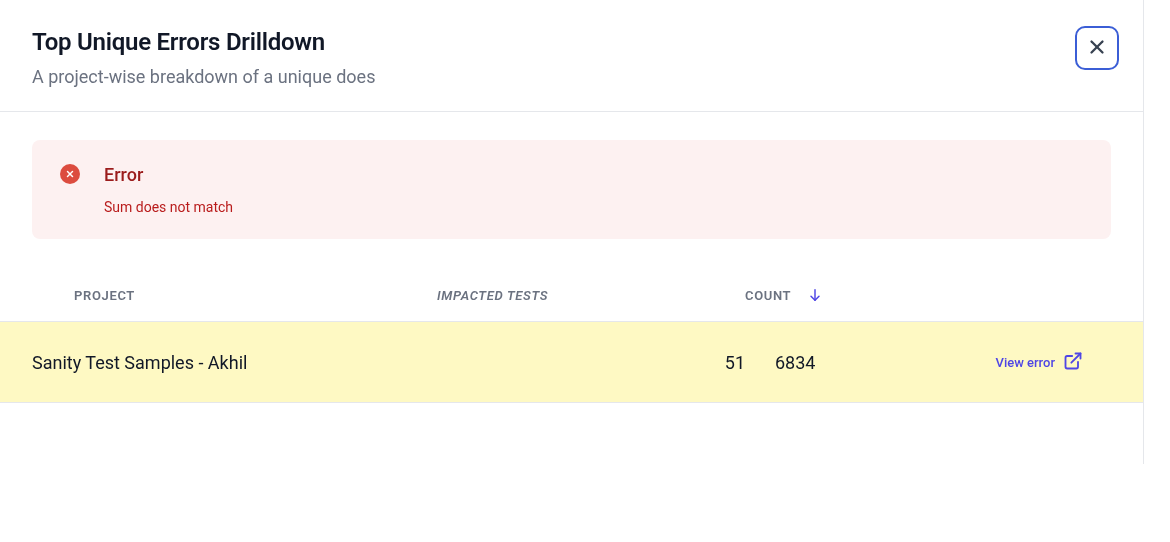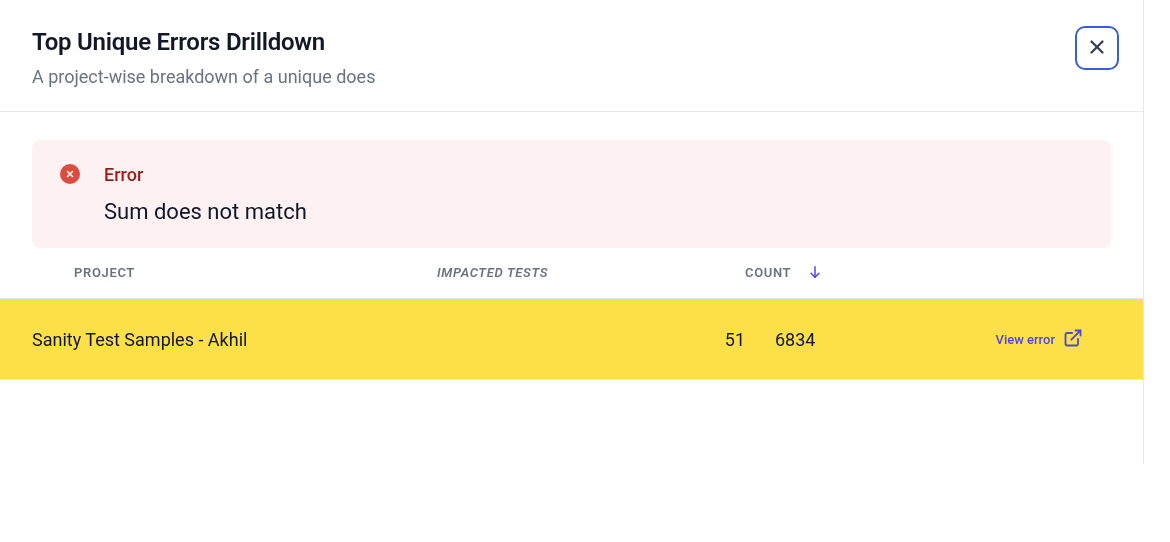--- a/index.html
+++ b/index.html
@@ -56,20 +56,21 @@
       height: 22px;
     }
     .content {
       padding: 28px 32px 0 32px;
     }
     .error-banner {
       background: #fdf1f1;
       border-radius: 8px;
       padding: 24px 24px 24px 60px;
       position: relative;
+      margin-bottom: 32px;
     }
     .error-icon {
       position: absolute;
       left: 28px;
       top: 24px;
       width: 20px;
       height: 20px;
       border-radius: 50%;
       background: #dc4c3f;
       display: flex;
@@ -81,22 +82,22 @@
       height: 12px;
     }
     .error-title {
       font-size: 18px;
       font-weight: 500;
       color: #9b1c1c;
       margin-bottom: 14px;
       margin-left: 12px;
     }
     .error-message {
-      font-size: 22px;
-      color: #0f172a;
+      font-size: 14px;
+      color: #b91c1c;
       font-weight: 400;
       margin-left: 12px;
     }
     .table-wrapper {
       margin: 0 -32px;
     }
     .table-header {
       display: flex;
       align-items: center;
       padding: 16px 32px 18px 32px;
@@ -131,21 +132,21 @@
       width: 16px;
       height: 16px;
     }
     .th-action {
       flex: 1;
     }
     .table-row {
       display: flex;
       align-items: center;
       padding: 28px 32px;
-      background: #fde047;
+      background: #fef9c3;
       border-bottom: 1px solid #e5e7eb;
     }
     .td {
       font-size: 18px;
       color: #111827;
     }
     .td-project {
       flex: 0 0 405px;
       font-weight: 400;
     }

